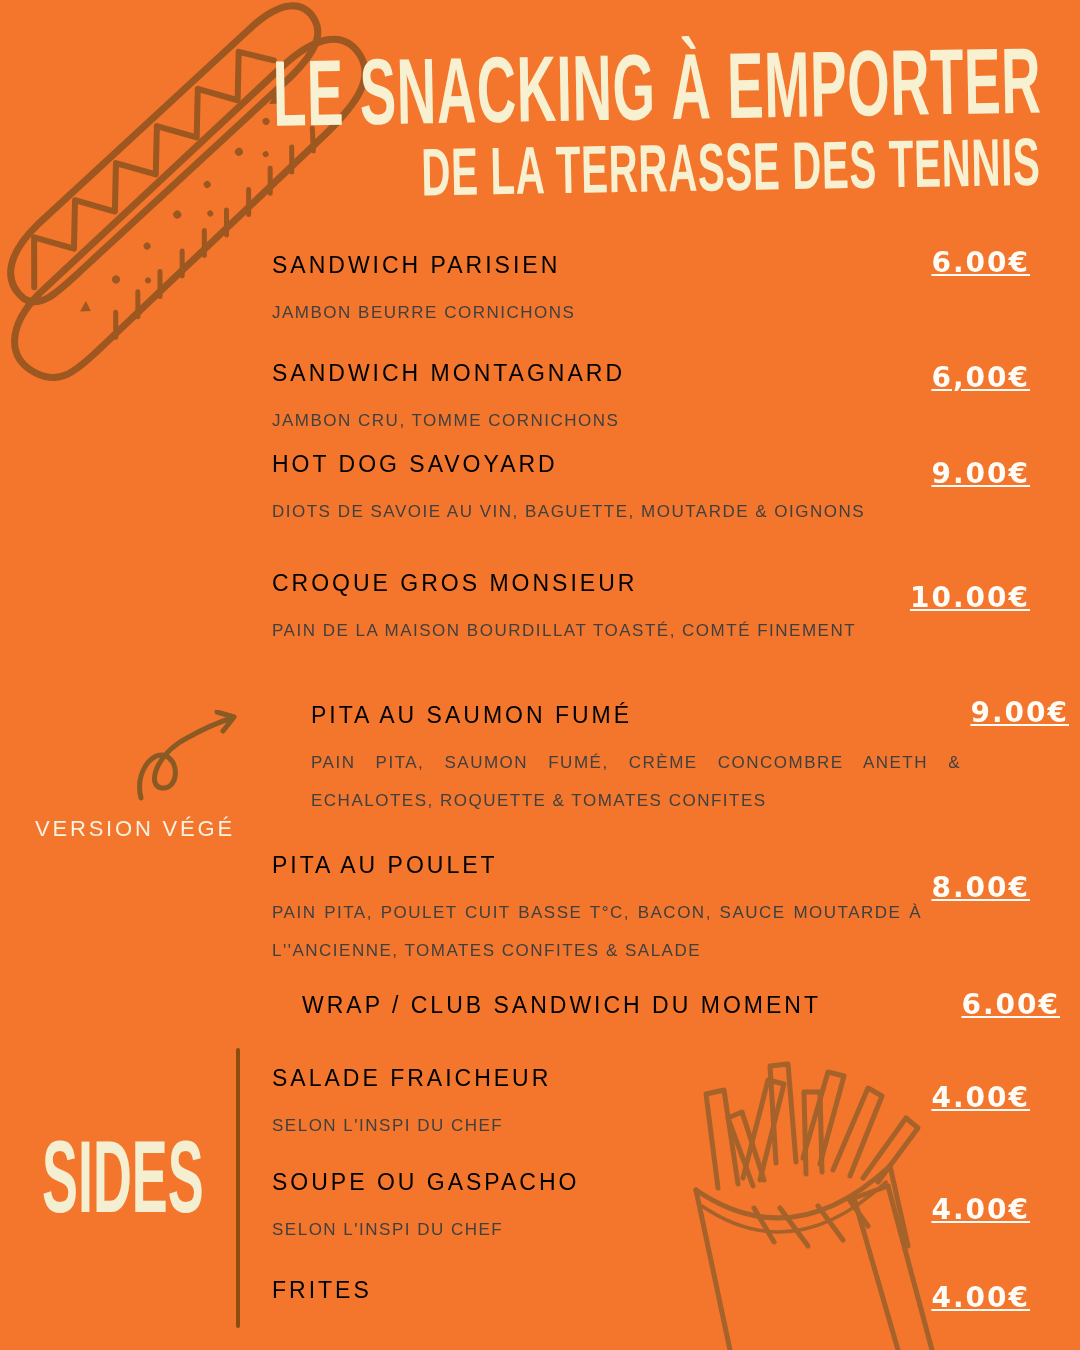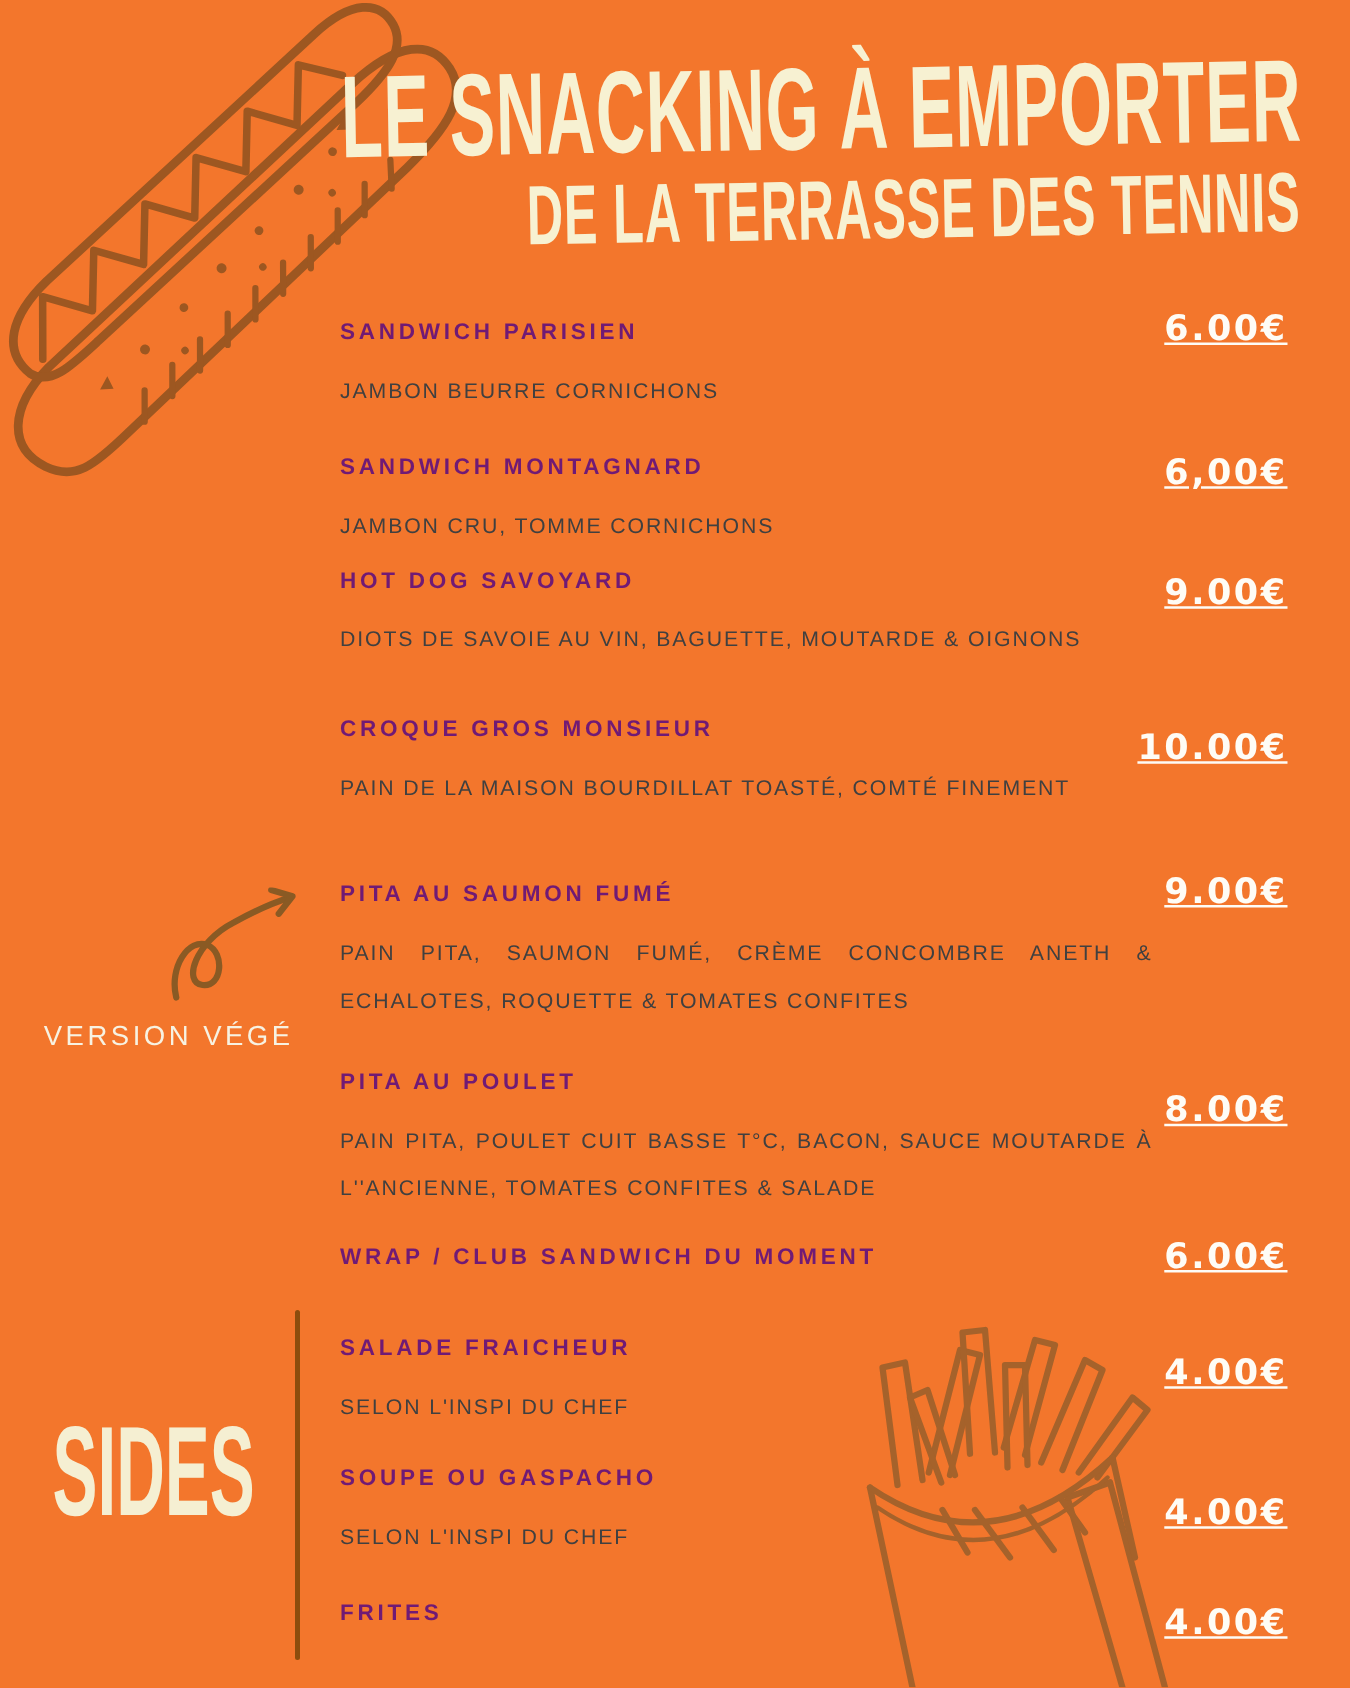--- a/index.html
+++ b/index.html
@@ -20,42 +20,42 @@
   .title2 {
     position:absolute; top:128px; right:40px;
     font-size:64px; font-weight:bold; line-height:64px;
     color:#F7F1D2; white-space:nowrap; letter-spacing:1px;
     transform-origin:top right; transform:rotate(-1deg) scale(0.63,1.05);
   }
 
   
   .item { position:absolute; left:272px; width:758px; }
   .iname {
-    font-size:18px; font-weight:bold; line-height:32px;
-    letter-spacing:3px; color:#701a75; white-space:nowrap;
+    font-size:23px; font-weight:normal; line-height:32px;
+    letter-spacing:3px; color:#000000; white-space:nowrap;
   }
   .idesc { margin-top:13px; width:650px; color:#404040; }
   .dline {
     font-size:17px; line-height:38px; letter-spacing:1.5px;
     text-align:justify; text-align-last:left; white-space:normal;
   }
   .dline:not(:last-child) { text-align-last:justify; }
   .iprice {
     position:absolute; right:0;
     font-family:"DejaVu Sans", sans-serif;
     font-size:28px; font-weight:bold; line-height:30px;
     letter-spacing:2px; color:#FEFCF6; white-space:nowrap;text-decoration:underline;
   }
   .item-1 { top:249px; }  .item-1 .iprice { top:-1px; }
   .item-2 { top:357px; }  .item-2 .iprice { top:6px; }
   .item-3 { top:448px; }  .item-3 .iprice { top:11px; }
   .item-4 { top:567px; }  .item-4 .iprice { top:16px; }
-  .item-5 { top:699px; }  .item-5 .iprice { top:-1px; }
+  .item-5 { top:699px;margin-left:39px; }  .item-5 .iprice { top:-1px; }
   .item-6 { top:849px; }  .item-6 .iprice { top:24px; }
-  .item-7 { top:989px; }  .item-7 .iprice { top:1px; }
+  .item-7 { top:989px;margin-left:30px; }  .item-7 .iprice { top:1px; }
   .item-8 { top:1062px; } .item-8 .iprice { top:21px; }
   .item-9 { top:1166px; } .item-9 .iprice { top:29px; }
   .item-10 { top:1274px; } .item-10 .iprice { top:9px; }
 
   
   .vege {
     position:absolute; left:35px; top:816px;
     font-size:22px; font-weight:normal; letter-spacing:2.8px;
     color:#F7F2E2; white-space:nowrap;
   }

